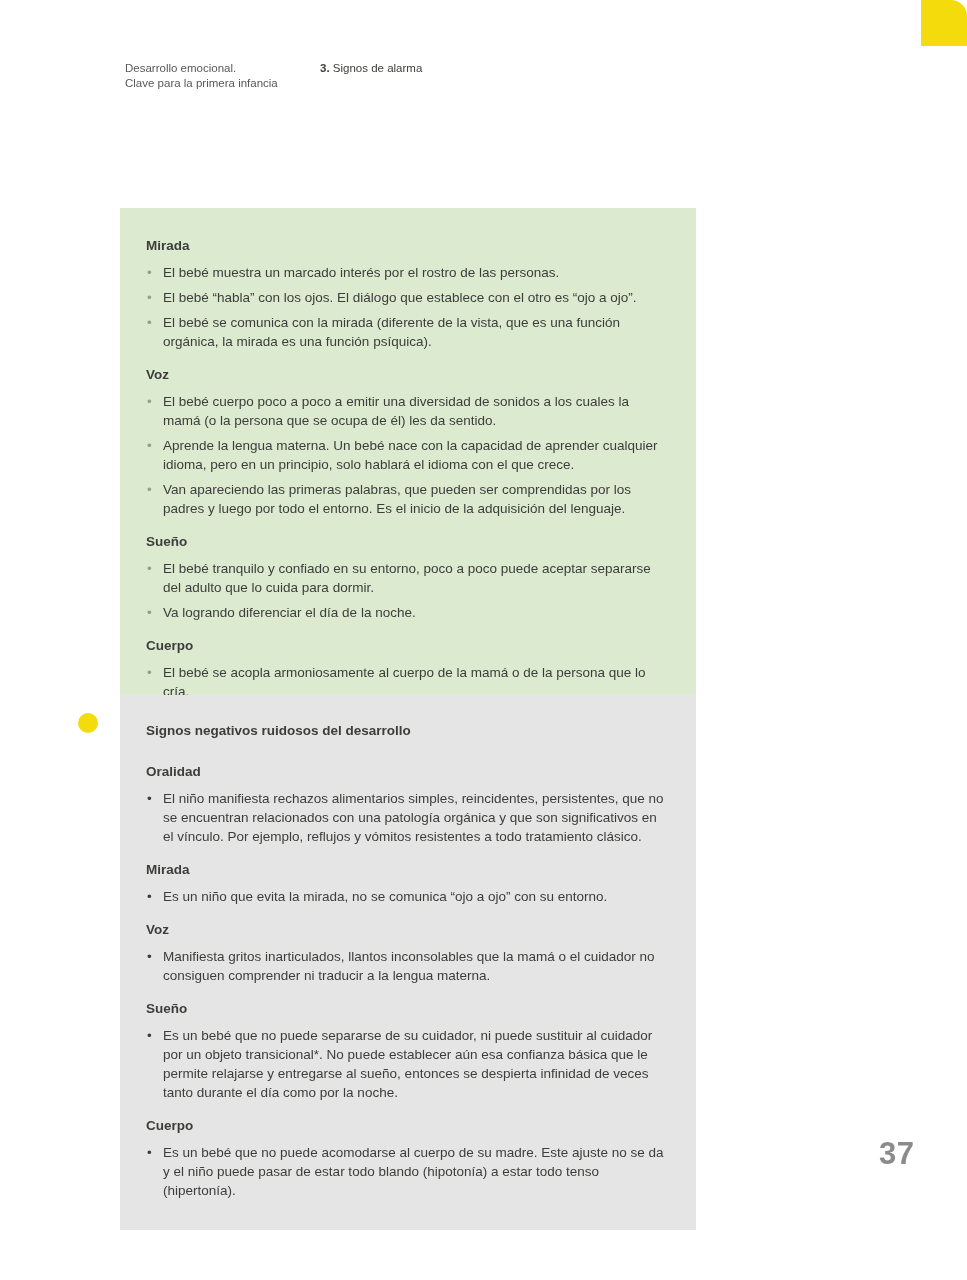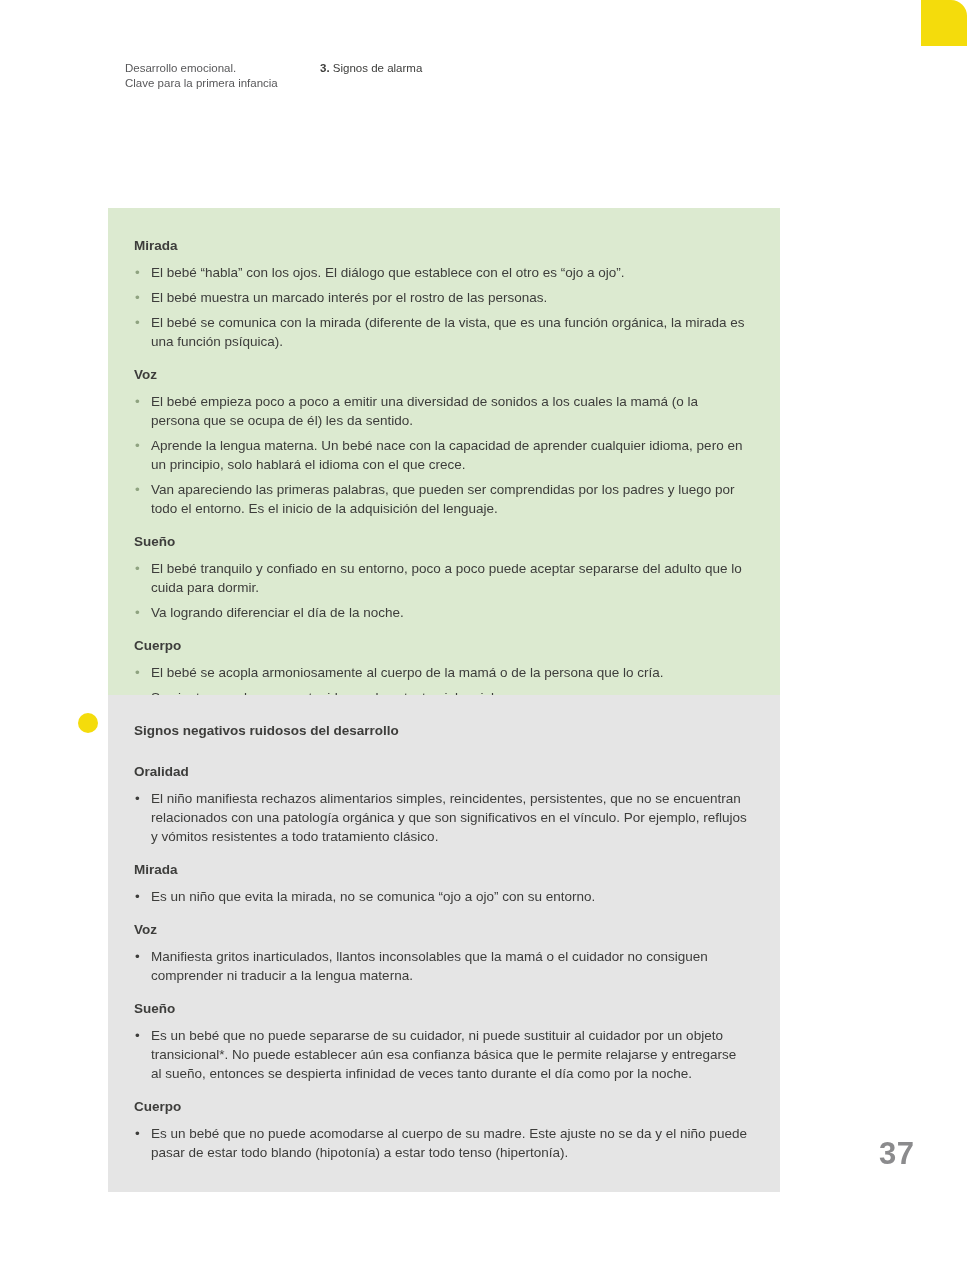--- a/index.html
+++ b/index.html
@@ -17,21 +17,21 @@
     width: 46px; height: 46px;
     background: #f4dc0c;
   }
 
   .header { position: absolute; top: 61px; left: 125px; font-size: 11.5px; line-height: 15px; color: #58585a; }
   .header-col1 { position: absolute; left: 0; top: 0; width: 180px; }
   .header-col2 { position: absolute; left: 195px; top: 0; white-space: nowrap; color:#3d3d3b; }
   .header-col2 .bold { font-weight: bold; }
 
   .box {
-    position: absolute; left: 108px; width: 672px;
+    position: absolute; left: 120px; width: 576px;
     box-sizing: border-box;
     padding: 26px 30px 24px 26px;
     font-size: 13.5px; line-height: 19px;
   }
   .box.green { top: 208px; min-height: 482px; background: #dcead0; }
   .box.yellow { top: 695px; min-height: 473px; background: #e5e5e5; }
 
   .box h2 {
     font-size: 13.5px; margin: 0 0 22px 0; font-weight: bold; color: #3d3d3b;
   }
@@ -79,28 +79,28 @@
     </div>
     <div class="header-col2">
       <span class="bold">3.</span>
       <span>Signos de alarma</span>
     </div>
   </div>
 
   <section class="box green">
     <h3>Mirada</h3>
     <ul>
+      <li>El bebé muestra un marcado interés por el rostro de las personas.</li>
       <li>El bebé “habla” con los ojos. El diálogo que establece con el otro es “ojo a ojo”.</li>
-      <li>El bebé muestra un marcado interés por el rostro de las personas.</li>
       <li>El bebé se comunica con la mirada (diferente de la vista, que es una función orgánica, la mirada es una función psíquica).</li>
     </ul>
 
     <h3>Voz</h3>
     <ul>
-      <li>El bebé empieza poco a poco a emitir una diversidad de sonidos a los cuales la mamá (o la persona que se ocupa de él) les da sentido.</li>
+      <li>El bebé cuerpo poco a poco a emitir una diversidad de sonidos a los cuales la mamá (o la persona que se ocupa de él) les da sentido.</li>
       <li>Aprende la lengua materna. Un bebé nace con la capacidad de aprender cualquier idioma, pero en un principio, solo hablará el idioma con el que crece.</li>
       <li>Van apareciendo las primeras palabras, que pueden ser comprendidas por los padres y luego por todo el entorno. Es el inicio de la adquisición del lenguaje.</li>
     </ul>
 
     <h3>Sueño</h3>
     <ul>
       <li>El bebé tranquilo y confiado en su entorno, poco a poco puede aceptar separarse del adulto que lo cuida para dormir.</li>
       <li>Va logrando diferenciar el día de la noche.</li>
     </ul>
 

